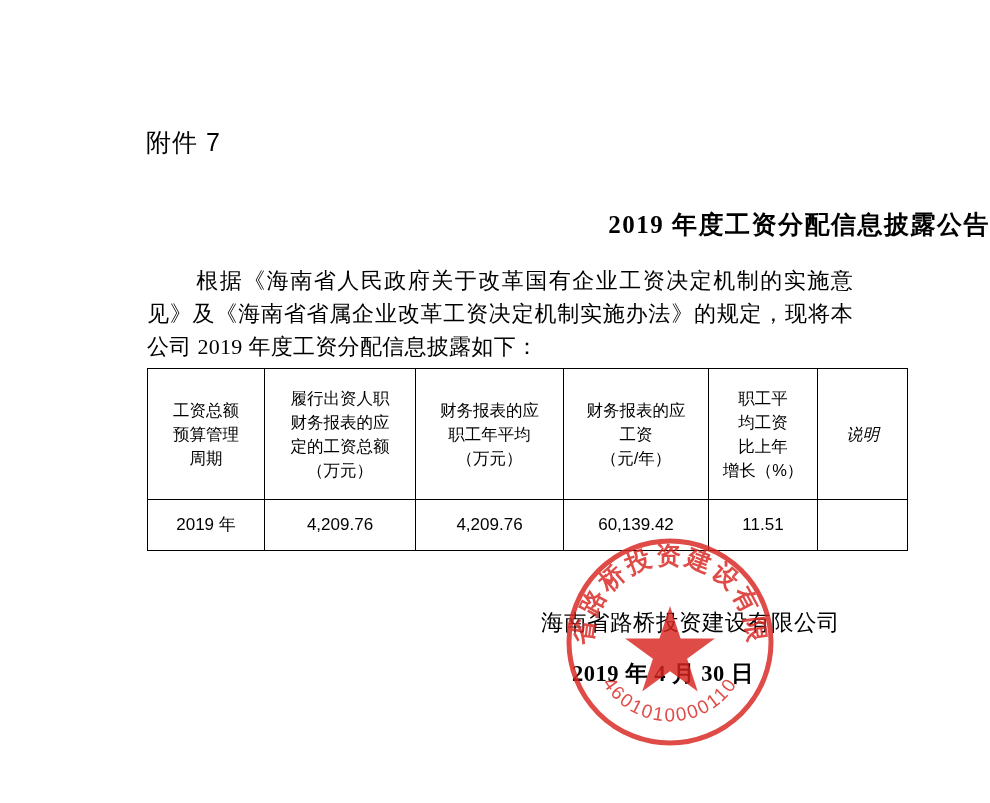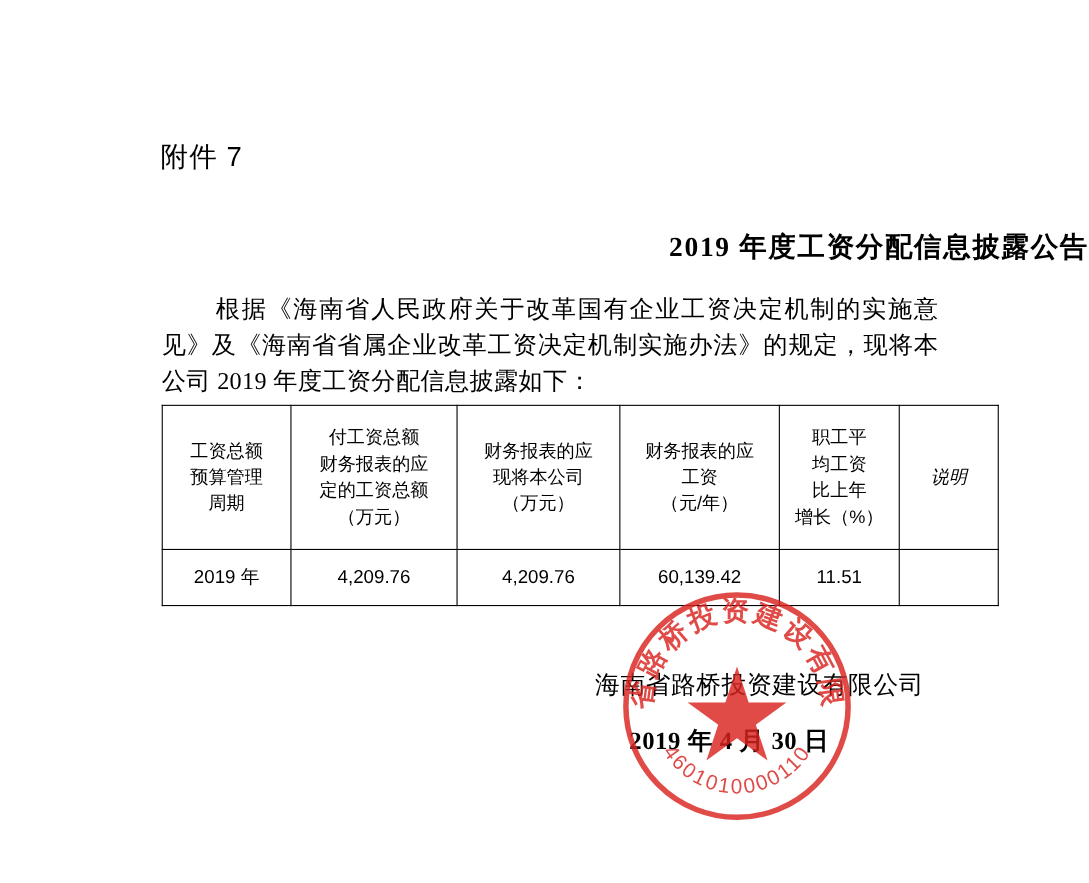--- a/index.html
+++ b/index.html
@@ -130,28 +130,28 @@
 
   <table class="salary-table">
     <thead>
       <tr>
         <td class="col-1">
           <div>工资总额</div>
           <div>预算管理</div>
           <div>周期</div>
         </td>
         <td class="col-2">
-          <div>付工资总额</div>
+          <div>履行出资人职</div>
           <div>财务报表的应</div>
           <div>定的工资总额</div>
           <div>（万元）</div>
         </td>
         <td class="col-3">
           <div>财务报表的应</div>
-          <div>现将本公司</div>
+          <div>职工年平均</div>
           <div>（万元）</div>
         </td>
         <td class="col-4">
           <div>财务报表的应</div>
           <div>工资</div>
           <div>（元/年）</div>
         </td>
         <td class="col-5">
           <div>职工平</div>
           <div>均工资</div>

